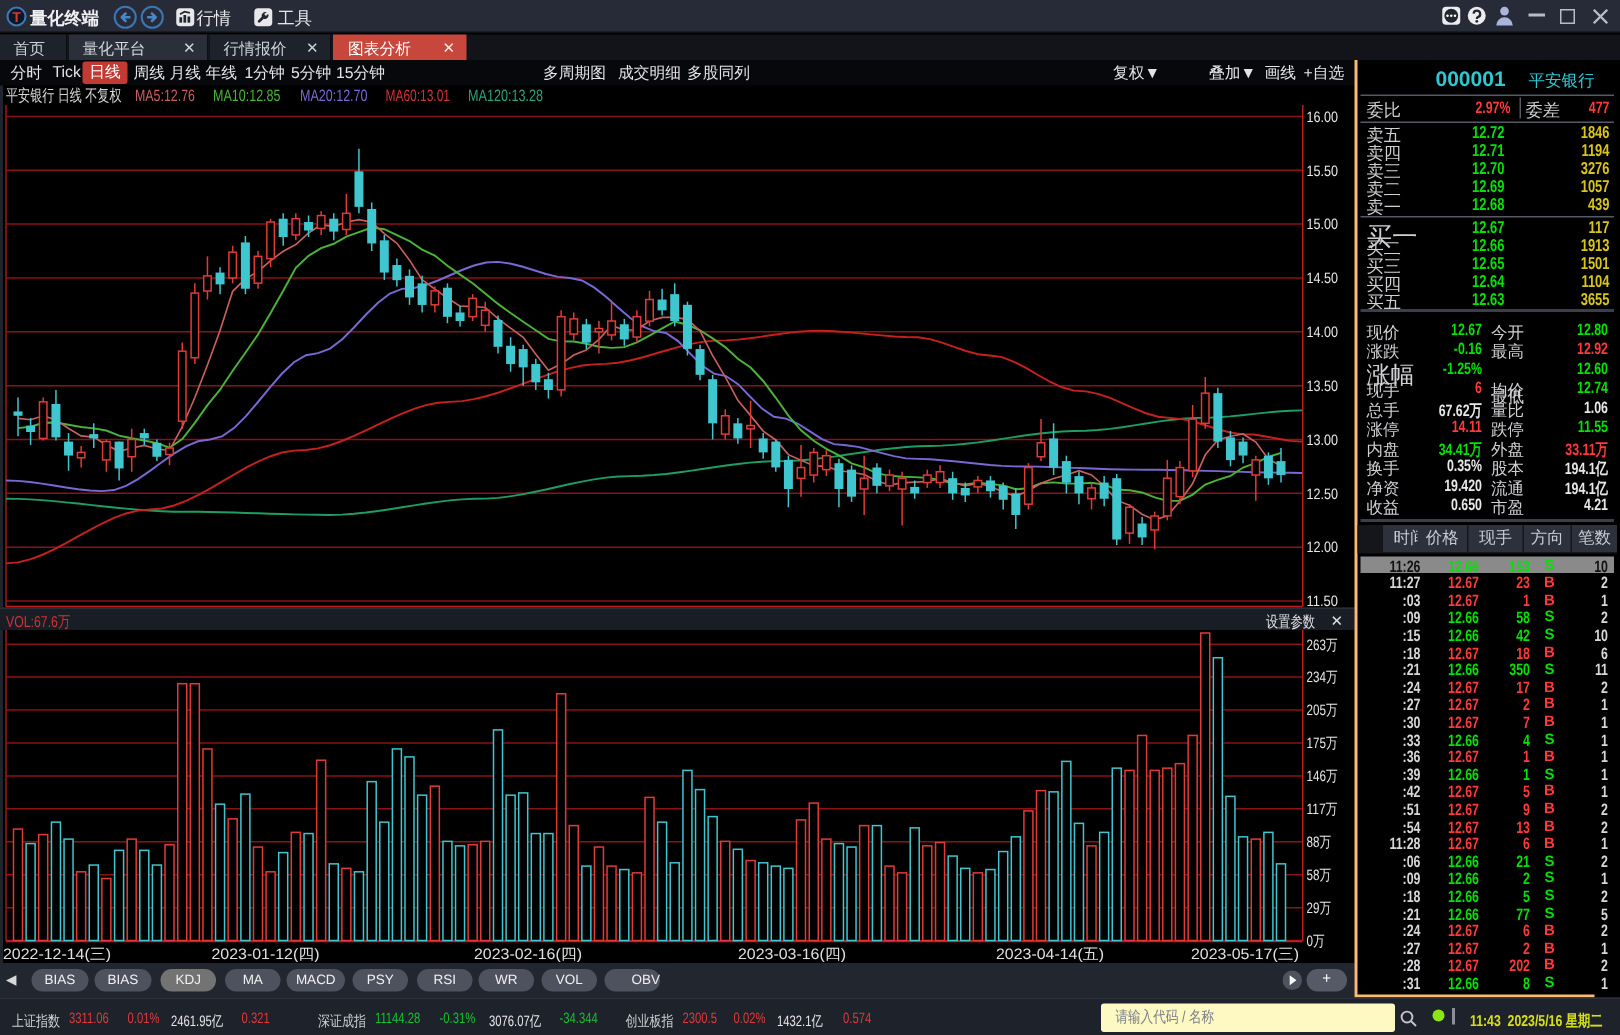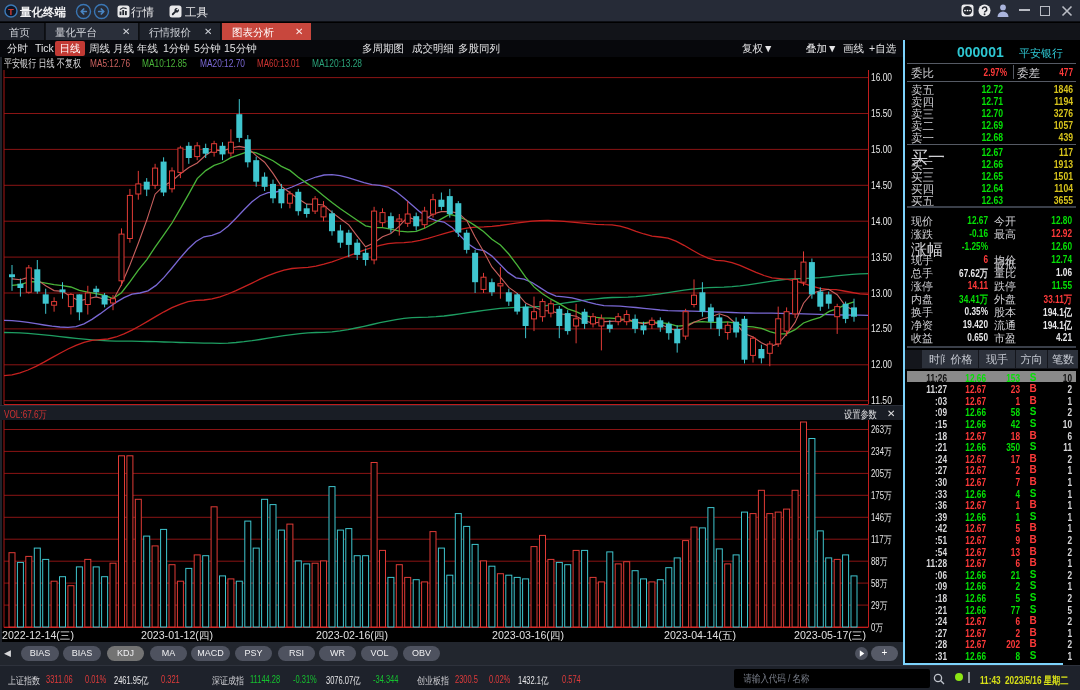--- a/index.html
+++ b/index.html
@@ -469,29 +469,29 @@
 <div class="abs" style="left:4px;top:4px;width:10px;height:14px;color:#d8d8da;font-size:9px;line-height:14px">◀</div>
 <div class="abs" style="left:21px;top:4px;width:38px;height:15px;background:#4e525f;border-radius:7.5px;color:#f0f0f2;font-size:9px;text-align:center;line-height:15px">BIAS</div>
 <div class="abs" style="left:63px;top:4px;width:38px;height:15px;background:#4e525f;border-radius:7.5px;color:#f0f0f2;font-size:9px;text-align:center;line-height:15px">BIAS</div>
 <div class="abs" style="left:107px;top:4px;width:37px;height:15px;background:#737373;border-radius:7.5px;color:#f0f0f2;font-size:9px;text-align:center;line-height:15px">KDJ</div>
 <div class="abs" style="left:150px;top:4px;width:37px;height:15px;background:#4e525f;border-radius:7.5px;color:#f0f0f2;font-size:9px;text-align:center;line-height:15px">MA</div>
 <div class="abs" style="left:191px;top:4px;width:39px;height:15px;background:#4e525f;border-radius:7.5px;color:#f0f0f2;font-size:9px;text-align:center;line-height:15px">MACD</div>
 <div class="abs" style="left:235px;top:4px;width:37px;height:15px;background:#4e525f;border-radius:7.5px;color:#f0f0f2;font-size:9px;text-align:center;line-height:15px">PSY</div>
 <div class="abs" style="left:278px;top:4px;width:37px;height:15px;background:#4e525f;border-radius:7.5px;color:#f0f0f2;font-size:9px;text-align:center;line-height:15px">RSI</div>
 <div class="abs" style="left:319px;top:4px;width:37px;height:15px;background:#4e525f;border-radius:7.5px;color:#f0f0f2;font-size:9px;text-align:center;line-height:15px">WR</div>
 <div class="abs" style="left:361px;top:4px;width:37px;height:15px;background:#4e525f;border-radius:7.5px;color:#f0f0f2;font-size:9px;text-align:center;line-height:15px">VOL</div>
-<div class="abs" style="left:403px;top:4px;width:37px;height:15px;background:#4e525f;border-radius:7.5px;color:#f0f0f2;font-size:9px;text-align:center;line-height:15px">OBV</div>
+<div class="abs" style="left:403px;top:4px;width:37px;height:15px;background:#4e525f;border-radius:7.5px;color:#f0f0f2;font-size:9px;text-align:right;line-height:15px">OBV</div>
 <svg class="abs" style="left:855px;top:4px" width="13" height="15" viewBox="0 0 13 15">
       <circle cx="6.5" cy="7.5" r="6.5" fill="#4e525f"></circle>
       <path d="M4.8 4.2 L9.3 7.5 L4.8 10.8 z" fill="#fff"></path>
     </svg>
 <div class="abs" style="left:871px;top:4px;width:27px;height:15px;background:#565a67;border-radius:7.5px;color:#fff;font-size:10px;text-align:center;line-height:14px">+</div>
 </div>
 
-<div class="abs" style="left:903px;top:40px;width:160px;height:625px;background:#7dd3fc">
+<div class="abs" style="left:903px;top:40px;width:160px;height:625px;background:#fdba74">
 <div class="abs" style="left:2px;top:0px;width:173px;height:623px;background:#000">
 <div class="abs" style="left:52px;top:4px;font-size:14px;font-weight:bold;color:#2ec7d2">000001</div>
 <div class="abs" style="left:114px;top:6px;font-size:11px;color:#2ec7d2">平安银行</div>
 <div class="abs" style="left:2px;top:22.5px;width:169px;height:1px;background:#555a64"></div>
 <div class="abs" style="left:6px;top:26px;font-size:11.5px;color:#d0d0d4">委比</div>
 <div class="abs" style="left:40px;top:26px;width:62px;text-align:right;font-size:11px;font-weight:bold;color:#ff3a3a;transform:scaleX(0.75);transform-origin:100% 50%">2.97%</div>
 <div class="abs" style="left:108px;top:25px;width:1px;height:14px;background:#555a64"></div>
 <div class="abs" style="left:112px;top:26px;font-size:11.5px;color:#d0d0d4">委差</div>
 <div class="abs" style="left:110px;top:26px;width:58px;text-align:right;font-size:11px;font-weight:bold;color:#ff3a3a;transform:scaleX(0.75);transform-origin:100% 50%">477</div>
 <div class="abs" style="left:2px;top:40.5px;width:169px;height:1px;background:#555a64"></div>
@@ -712,20 +712,20 @@
 <div class="abs" style="left:212px;top:8px;font-size:10px;color:#d0d0d4;transform:scaleX(0.8);transform-origin:0 50%">深证成指</div>
 <div class="abs" style="left:250px;top:8px;font-size:10px;color:#15c22f;transform:scaleX(0.75);transform-origin:0 50%">11144.28</div>
 <div class="abs" style="left:293px;top:8px;font-size:10px;color:#15c22f;transform:scaleX(0.75);transform-origin:0 50%">-0.31%</div>
 <div class="abs" style="left:326px;top:8px;font-size:10px;color:#e8e8ea;transform:scaleX(0.75);transform-origin:0 50%">3076.07亿</div>
 <div class="abs" style="left:373px;top:8px;font-size:10px;color:#15c22f;transform:scaleX(0.75);transform-origin:0 50%">-34.344</div>
 <div class="abs" style="left:417px;top:8px;font-size:10px;color:#d0d0d4;transform:scaleX(0.8);transform-origin:0 50%">创业板指</div>
 <div class="abs" style="left:455px;top:8px;font-size:10px;color:#e03b3b;transform:scaleX(0.75);transform-origin:0 50%">2300.5</div>
 <div class="abs" style="left:489px;top:8px;font-size:10px;color:#e03b3b;transform:scaleX(0.75);transform-origin:0 50%">0.02%</div>
 <div class="abs" style="left:518px;top:8px;font-size:10px;color:#e8e8ea;transform:scaleX(0.75);transform-origin:0 50%">1432.1亿</div>
 <div class="abs" style="left:562px;top:8px;font-size:10px;color:#e03b3b;transform:scaleX(0.75);transform-origin:0 50%">0.574</div>
-<div class="abs" style="left:734px;top:3px;width:196px;height:19px;background:#000000;border-radius:2px;color:#7a7f8a;font-size:10.5px;line-height:19px"><span style="display:inline-block;padding-left:12px;transform:scaleX(0.8);transform-origin:0 50%">请输入代码 / 名称</span></div>
+<div class="abs" style="left:734px;top:3px;width:196px;height:19px;background:#fef9c3;border-radius:2px;color:#7a7f8a;font-size:10.5px;line-height:19px"><span style="display:inline-block;padding-left:12px;transform:scaleX(0.8);transform-origin:0 50%">请输入代码 / 名称</span></div>
 <svg class="abs" style="left:933px;top:7px" width="12" height="12" viewBox="0 0 12 12">
       <circle cx="5" cy="5" r="3.6" fill="none" stroke="#c0c4cc" stroke-width="1.3"></circle>
       <line x1="7.8" y1="7.8" x2="11" y2="11" stroke="#c0c4cc" stroke-width="1.3"></line>
     </svg>
 <div class="abs" style="left:955px;top:7px;width:8px;height:8px;border-radius:50%;background:#8ce615"></div>
 <div class="abs" style="left:968px;top:6px;width:1.5px;height:11px;background:#8a8f98"></div>
 <div class="abs" style="left:980px;top:7.5px;font-size:10.5px;font-weight:bold;color:#d8e018;white-space:nowrap;transform:scaleX(0.78);transform-origin:0 50%">11:43&nbsp; 2023/5/16 星期二</div>
 </div>
 </body></html>

